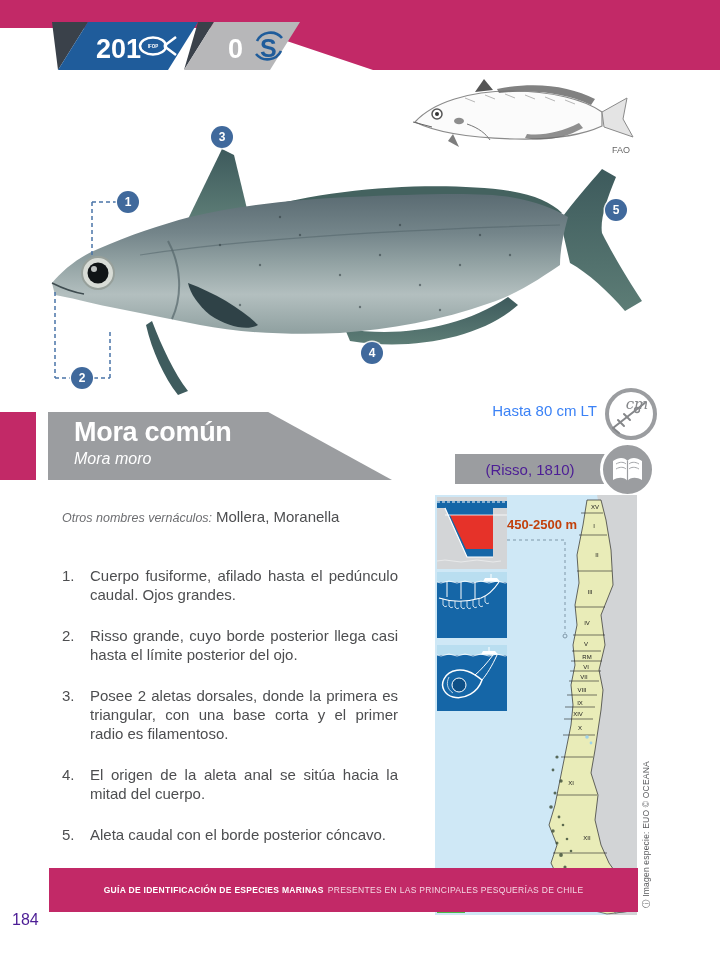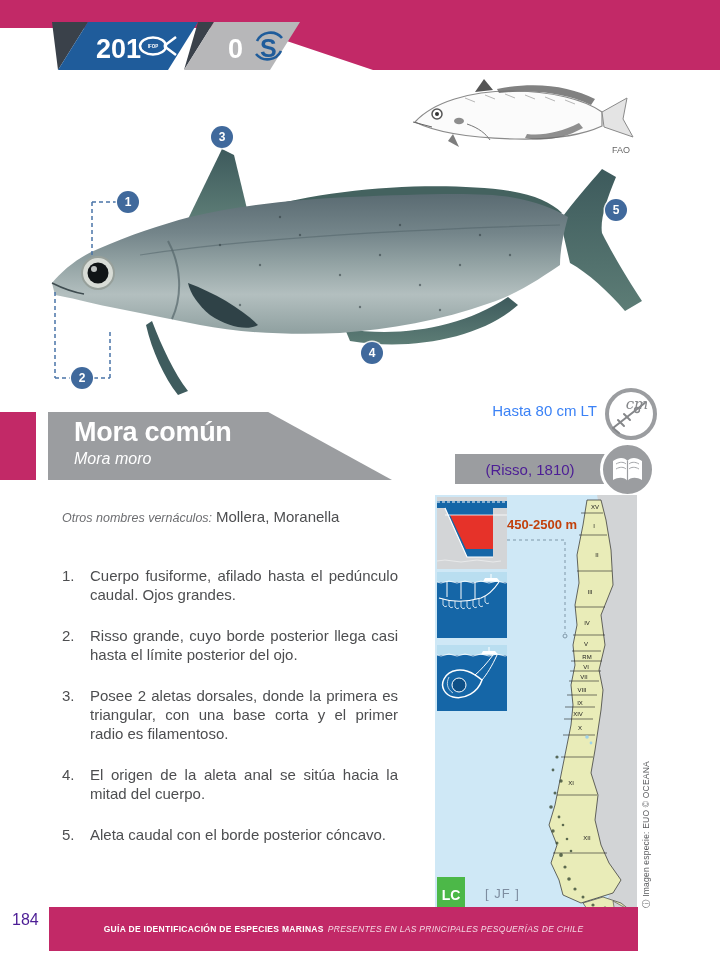--- a/index.html
+++ b/index.html
@@ -44,24 +44,24 @@
   #depth-label{position:absolute;left:72px;top:22px;font-size:13px;font-weight:bold;color:#c2410c;}
   .tile{position:absolute;left:2px;}
   #lc-badge{position:absolute;left:2px;top:382px;width:28px;height:36px;background:#4cb848;
             color:#fff;font-weight:bold;font-size:14px;display:flex;align-items:center;justify-content:center;}
   #jf-label{position:absolute;left:50px;top:391px;font-size:13px;color:#7d8da0;letter-spacing:1px;}
 
   #credit-vertical{left:641px;top:908px;transform:rotate(-90deg);transform-origin:0 0;
                    white-space:nowrap;font-size:8.5px;color:#5a5b5e;letter-spacing:.2px;}
 
   
-  #footer-bar{left:49px;top:907px;width:589px;height:44px;background:#c22967;color:#fff;
+  #footer-bar{left:49px;top:868px;width:589px;height:44px;background:#c22967;color:#fff;
               display:flex;align-items:center;justify-content:center;gap:4px;font-size:8.5px;letter-spacing:.3px;text-align:center;}
   #footer-bar .bold{font-weight:bold;}
-  #footer-bar .rest{opacity:.82;font-style:italic;}
+  #footer-bar .rest{opacity:.82;}
   #page-number{left:12px;top:911px;font-size:16px;color:#4c1d95;}
 </style>
 </head>
 <body>
 
 <div id="page">
 
   <svg id="header-svg" class="abs" width="720" height="100" viewBox="0 0 720 100">
     <polygon points="0,0 720,0 720,70 373,70 248,28 0,28" fill="#c22967"></polygon>
     <polygon points="52,22 88,22 58,70" fill="#3a414a"></polygon>

